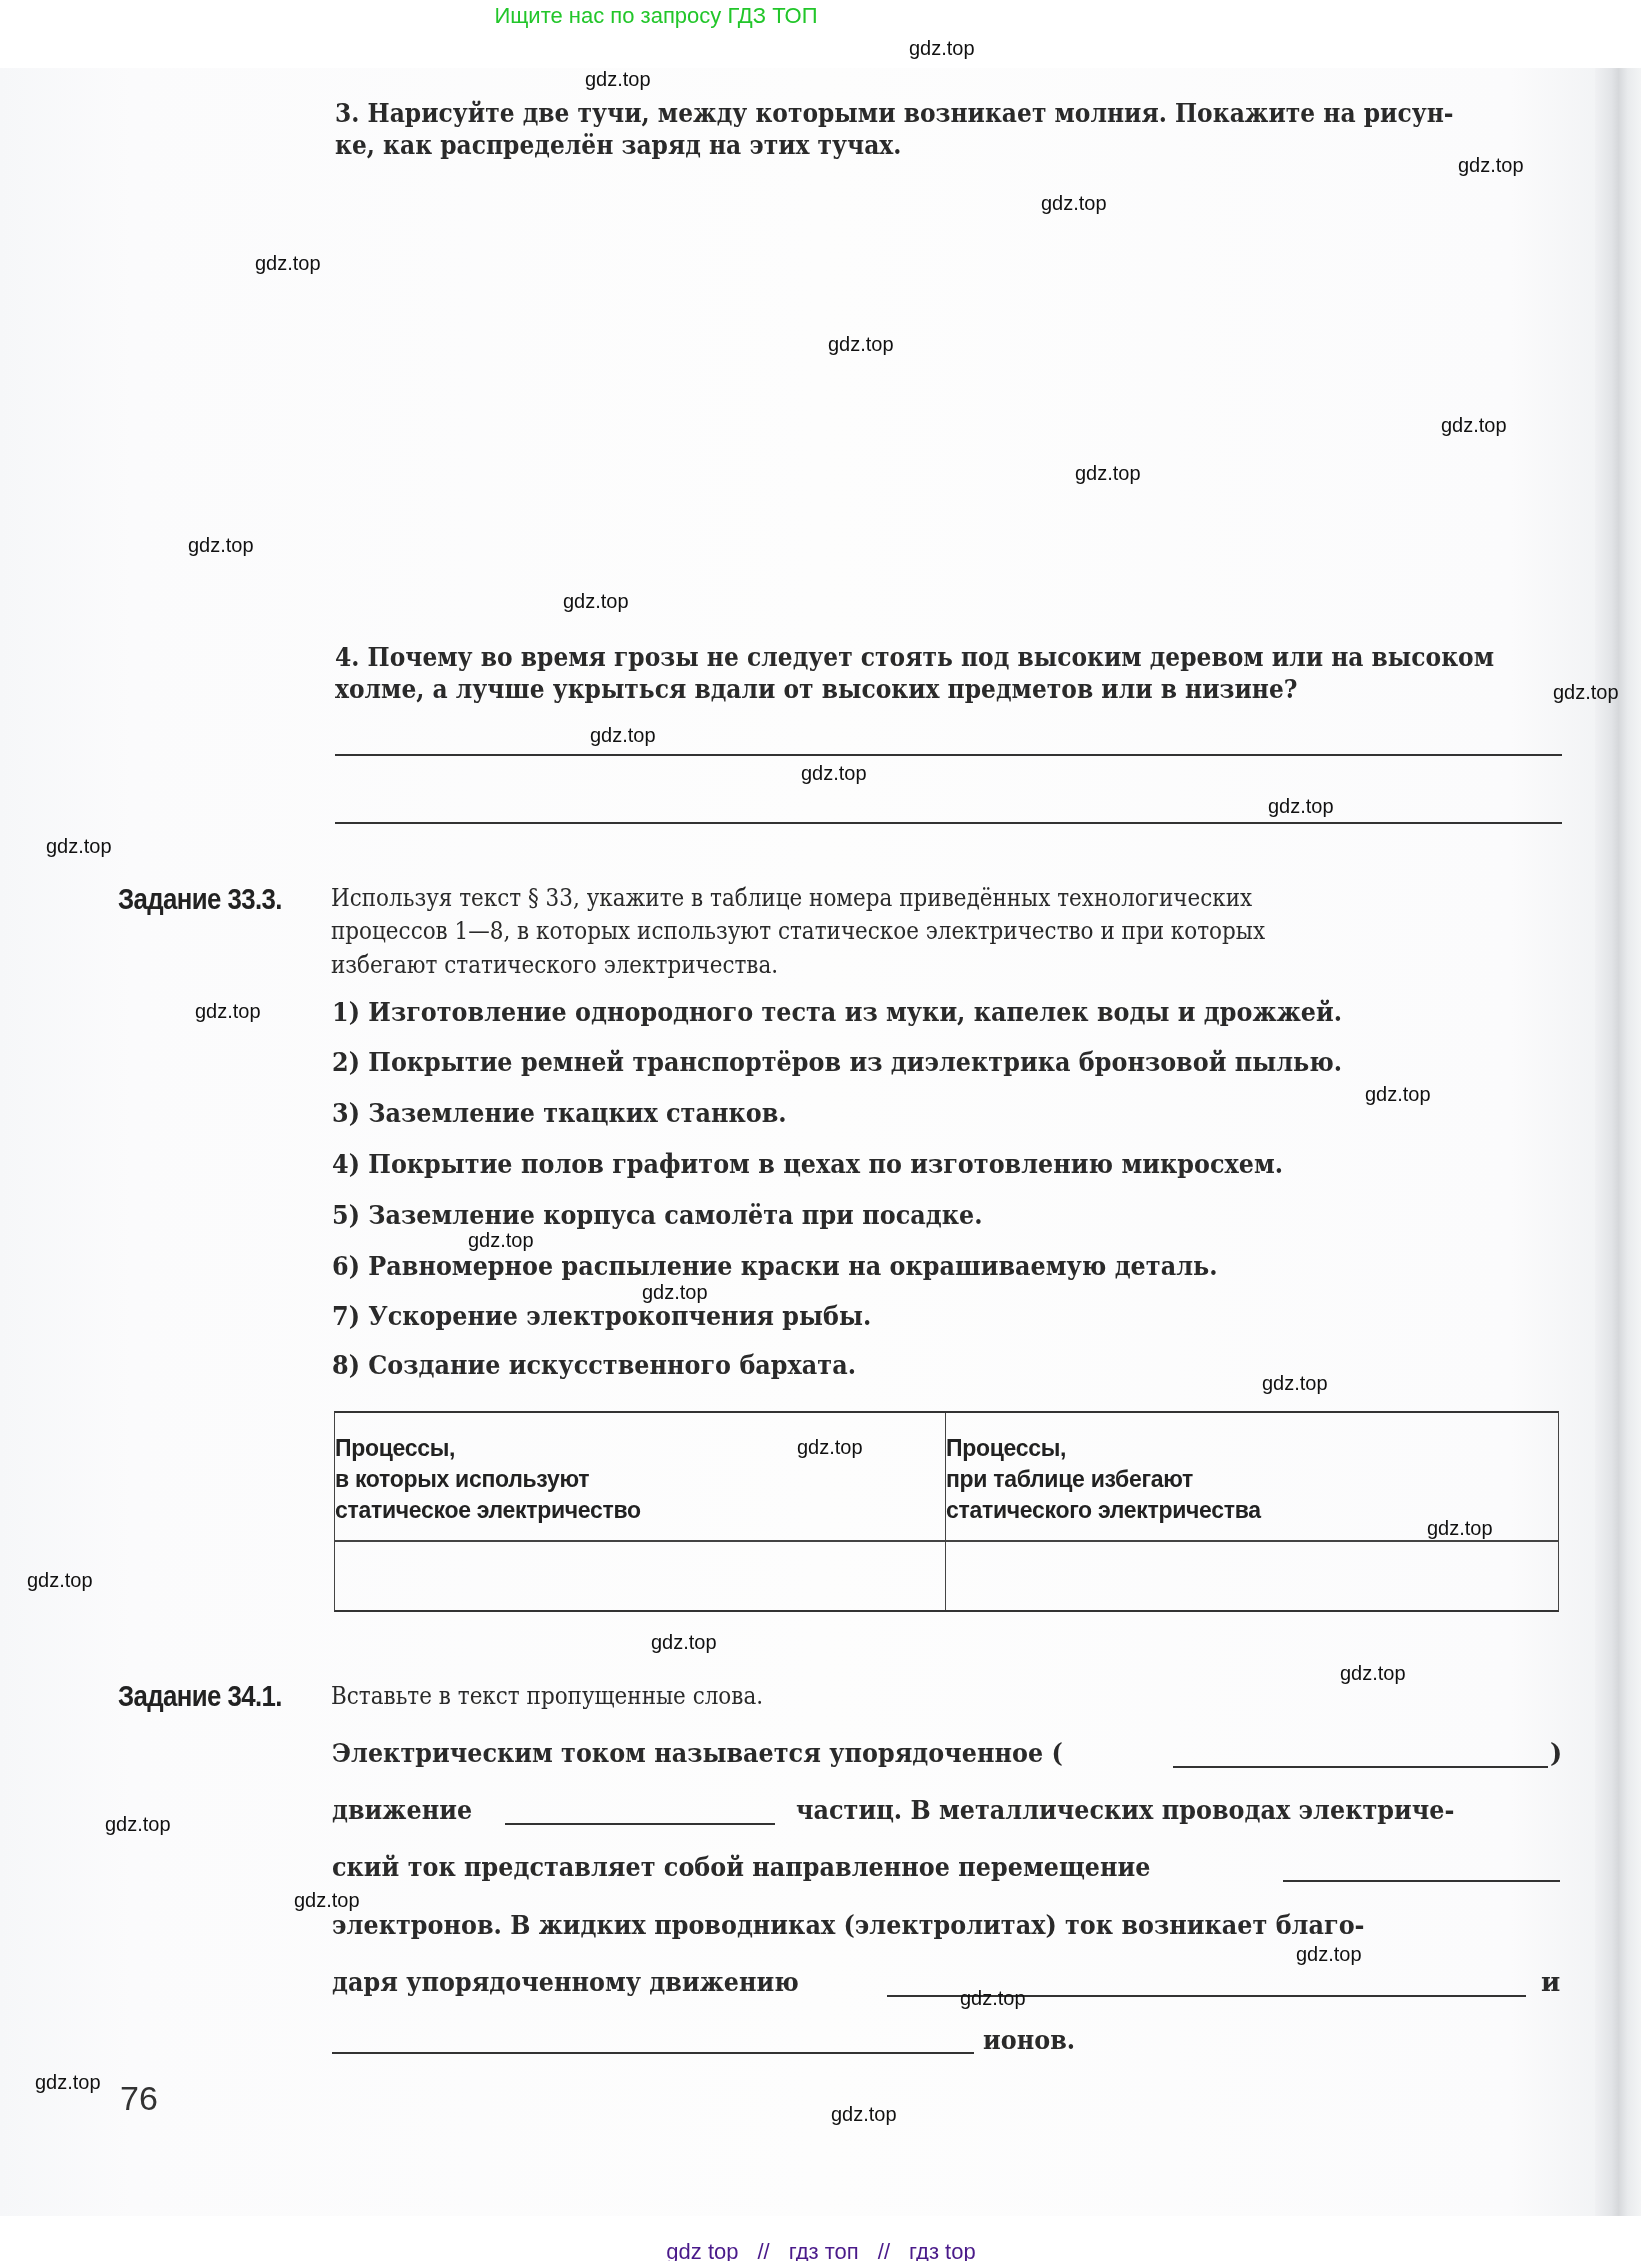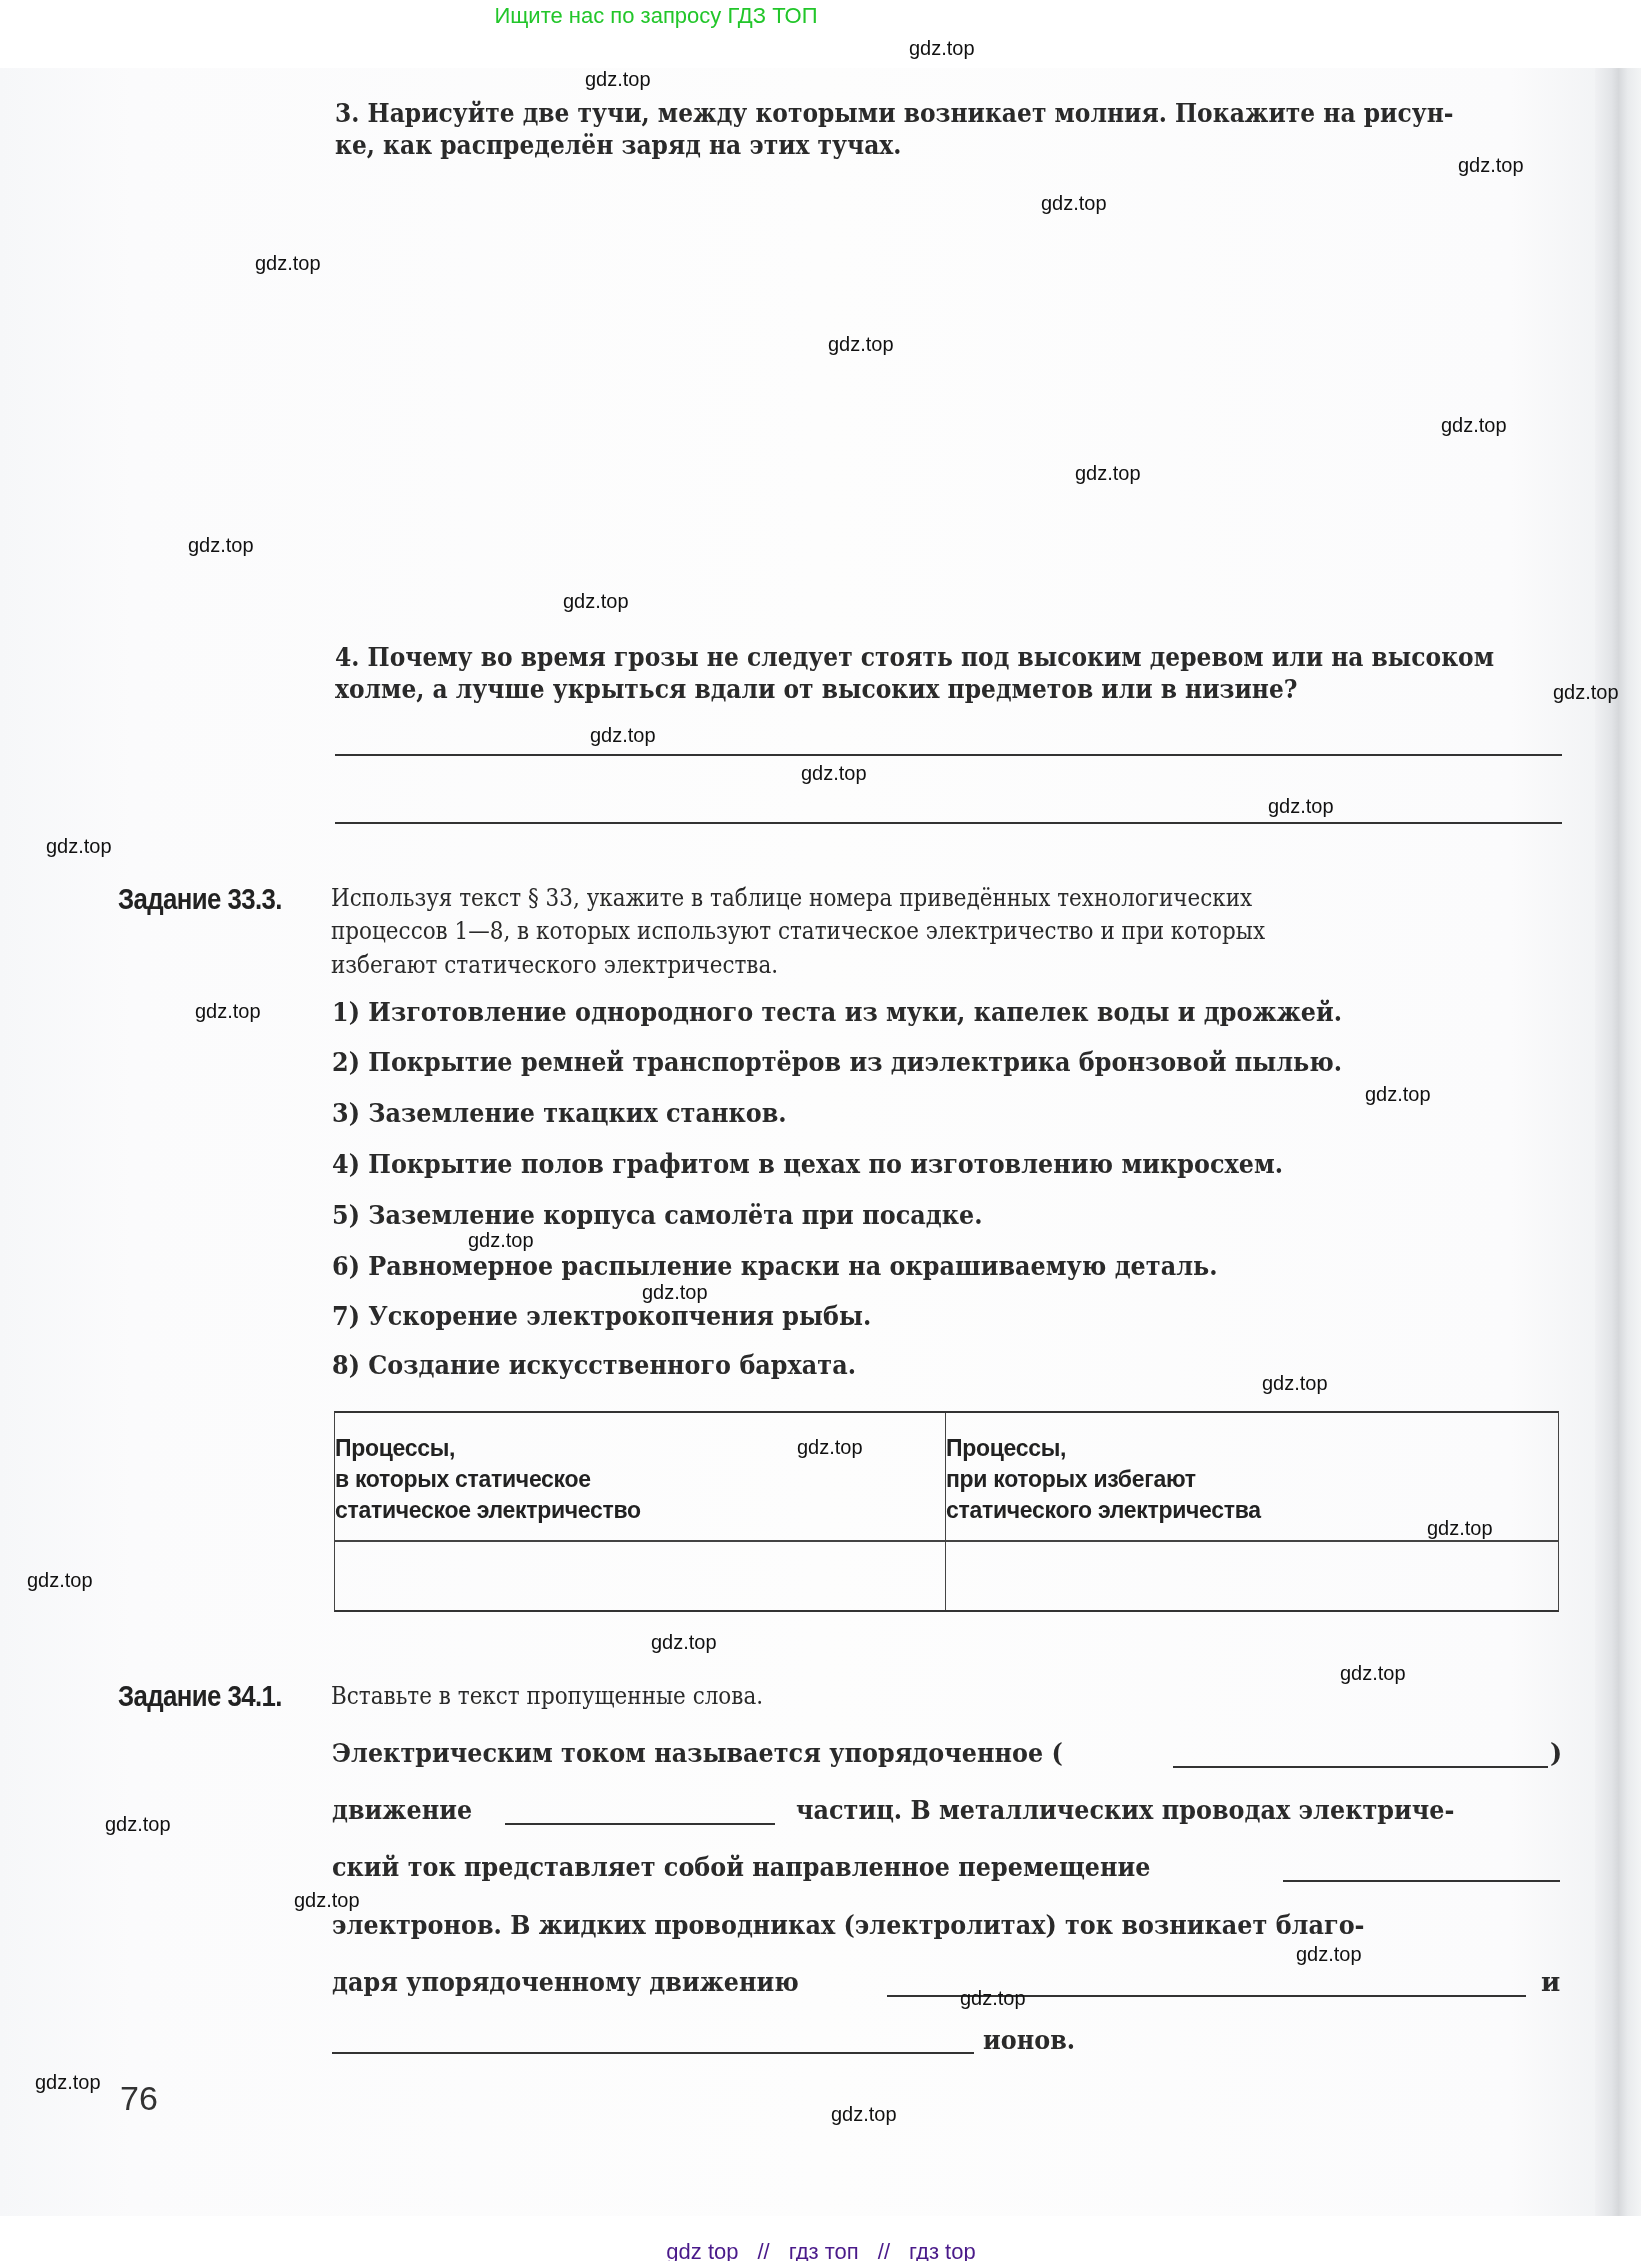--- a/index.html
+++ b/index.html
@@ -94,26 +94,26 @@
 <div class="t item" style="left:332px;top:1200px;transform:scaleX(0.92);">5) Заземление корпуса самолёта при посадке.</div>
 <div class="t item" style="left:332px;top:1251px;transform:scaleX(0.92);">6) Равномерное распыление краски на окрашиваемую деталь.</div>
 <div class="t item" style="left:332px;top:1301px;transform:scaleX(0.92);">7) Ускорение электрокопчения рыбы.</div>
 <div class="t item" style="left:332px;top:1350px;transform:scaleX(0.92);">8) Создание искусственного бархата.</div>
 
 <div class="table">
   <div class="mid"></div>
   <div class="hdiv"></div>
   <div class="th" style="left:0;">
     <div>Процессы,</div>
-    <div>в которых статическое</div>
+    <div>в которых используют</div>
     <div>статическое электричество</div>
   </div>
   <div class="th" style="left:611px;">
     <div>Процессы,</div>
-    <div>при которых избегают</div>
+    <div>при таблице избегают</div>
     <div>статического электричества</div>
   </div>
   <div class="td" style="left:0;"></div>
   <div class="td" style="left:611px;"></div>
 </div>
 
 <div class="task-title" style="left:118px;top:1679px;">Задание 34.1.</div>
 <div class="task-text" style="left:331px;top:1681px;">Вставьте в текст пропущенные слова.</div>
 
 <div class="t item" style="left:332px;top:1738px;transform:scaleX(0.92);">Электрическим током называется упорядоченное (</div>

